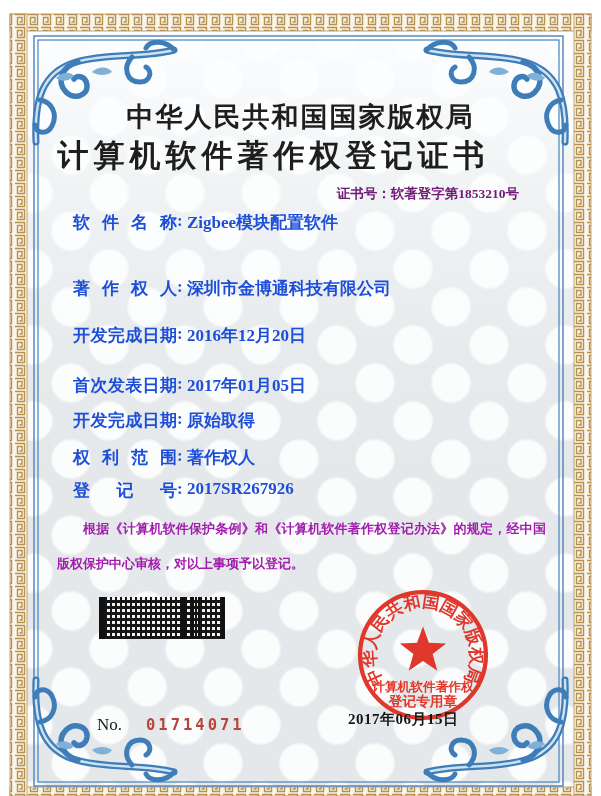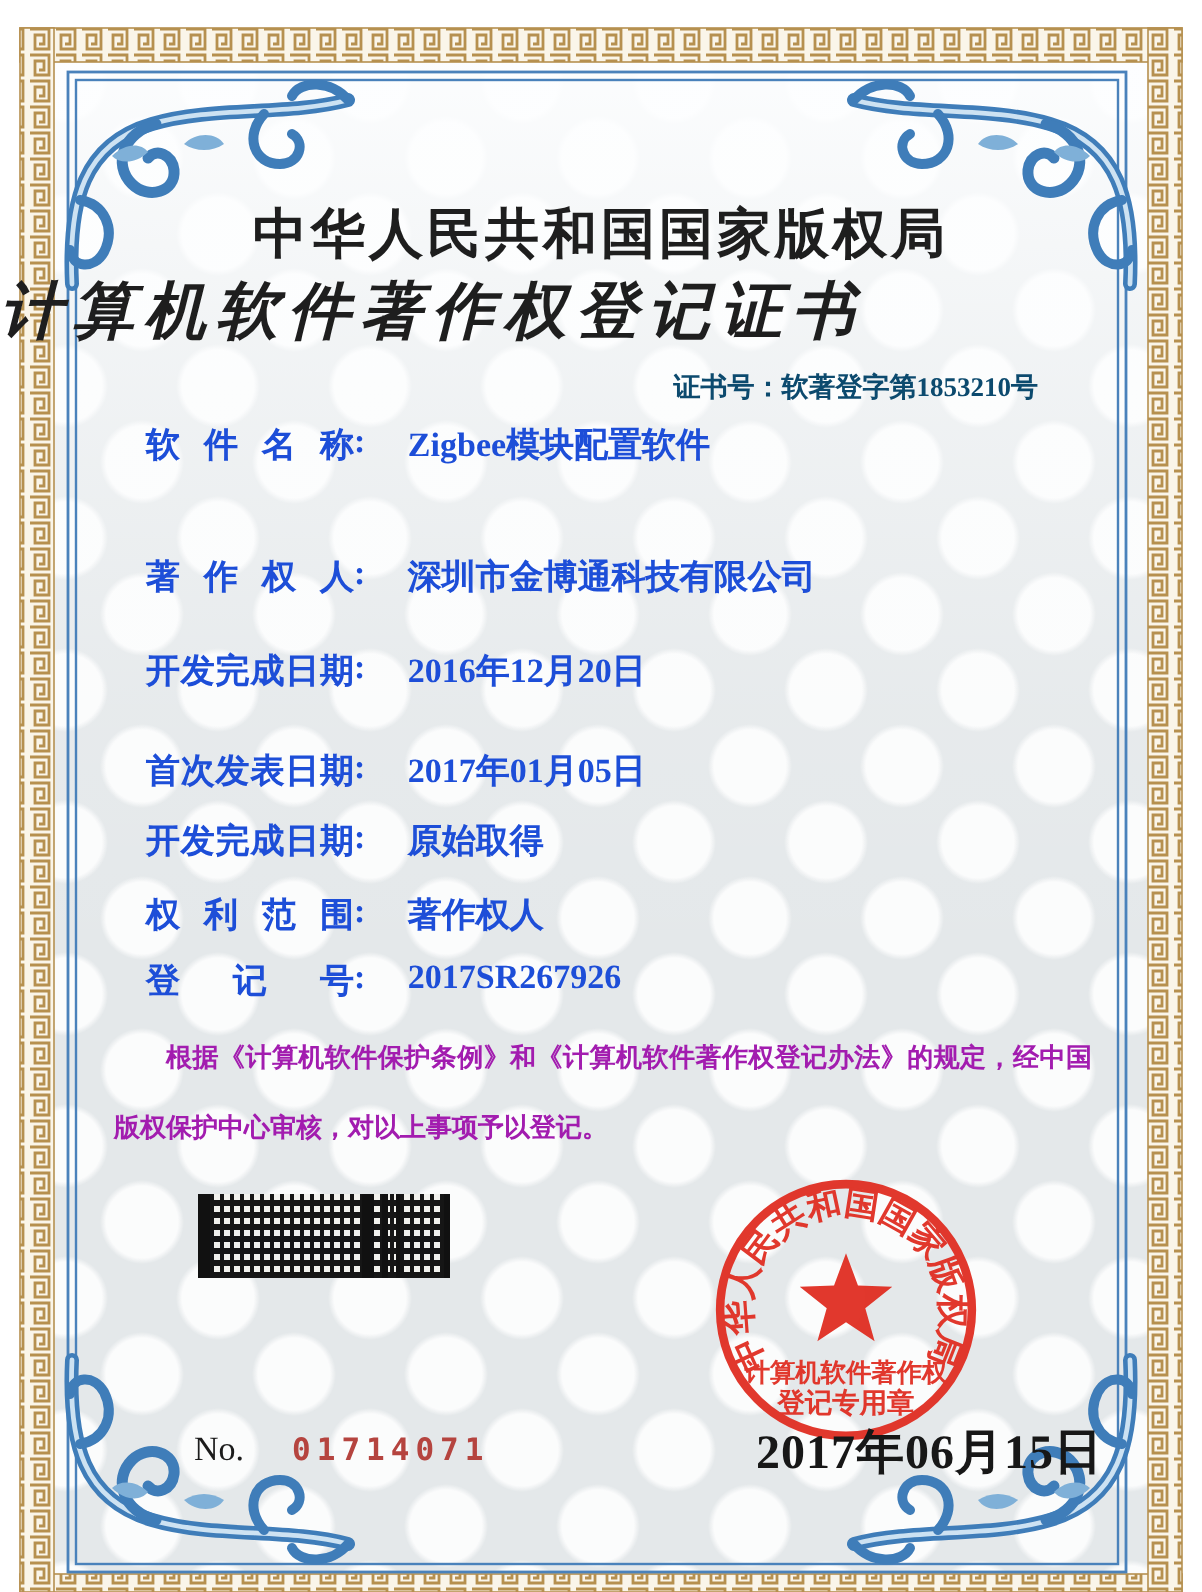--- a/index.html
+++ b/index.html
@@ -15,44 +15,44 @@
     background-image:
       linear-gradient(180deg, rgba(253,254,255,0.95) 0%, rgba(253,254,255,0.55) 18%, rgba(253,254,255,0.12) 42%, rgba(253,254,255,0) 60%),
       radial-gradient(circle, rgba(255,255,255,0.85) 18px, rgba(230,234,236,0) 21px),
       radial-gradient(circle, rgba(255,255,255,0.85) 18px, rgba(230,234,236,0) 21px);
     background-size:100% 100%, 76px 76px, 76px 76px;
     background-position:0 0, 6px 10px, 44px 48px;
   }
   .deco{position:absolute;left:0;top:0;z-index:1;pointer-events:none;}
   .txt{position:absolute;z-index:2;color:#1e1e1e;}
   .authority{top:99px;left:0;width:601px;text-align:center;font-size:27px;font-weight:bold;letter-spacing:2px;}
-  .cert-title{top:135px;left:0;width:547px;font-size:31px;font-weight:bold;letter-spacing:5px;font-style:italic;}
-  .certno{top:185px;right:82px;font-size:13.5px;font-weight:bold;color:#0c4a6e;}
+  .cert-title{top:135px;left:0;width:547px;text-align:center;font-size:31px;font-weight:bold;letter-spacing:5px;}
+  .certno{top:185px;right:82px;font-size:13.5px;font-weight:bold;color:#701a75;}
   .row{position:absolute;left:73px;z-index:2;font-weight:bold;font-size:17px;color:#1d4ed8;white-space:nowrap;}
   .row .lbl{display:inline-block;width:104px;text-align:justify;text-align-last:justify;vertical-align:top;}
   .row .colon{vertical-align:top;}
-  .row .val{display:inline-block;margin-left:17px;vertical-align:top;white-space:normal;}
+  .row .val{display:inline-block;vertical-align:top;white-space:normal;}
   .r0{top:211px;} .r1{top:277px;} .r2{top:324px;} .r3{top:374px;}
   .r4{top:409px;} .r5{top:446px;} .r6{top:479px;}
   .val-line2{margin-top:3px;}
   .statement{
     top:511px;left:57px;width:489px;font-size:13px;font-weight:bold;line-height:35px;
     text-align:justify;text-indent:2em;color:#a21caf;
   }
   .barcode{
     position:absolute;left:99px;top:597px;width:117px;height:42px;z-index:2;
     background-color:#f2f2ee;
     background-image:
       repeating-linear-gradient(90deg,#161616 0 2px, rgba(0,0,0,0) 2px 5px),
       repeating-linear-gradient(0deg,#161616 0 3px, rgba(0,0,0,0) 3px 6px);
     border-left:6px solid #111;border-right:3px solid #111;
   }
   .barcode .bar{position:absolute;top:0;bottom:0;background:#111;}
   .seal{position:absolute;left:356px;top:588px;width:134px;height:134px;z-index:3;opacity:0.93;}
-  .seal-date{position:absolute;left:378px;top:710px;z-index:3;font-size:24px;font-weight:bold;color:#171717;letter-spacing:0.5px;}
+  .seal-date{position:absolute;left:348px;top:710px;z-index:3;font-size:15px;font-weight:bold;color:#171717;letter-spacing:0.5px;}
   .serial{position:absolute;left:97px;top:715px;z-index:2;font-size:17px;color:#1c1c1c;}
   .serial .num{
     font-family:"DejaVu Sans Mono","Liberation Mono",monospace;
     font-size:15.5px;color:#b5443f;letter-spacing:3px;margin-left:24px;font-weight:bold;
   }
 </style>
 </head>
 <body>
 
 <div class="paper"></div>

